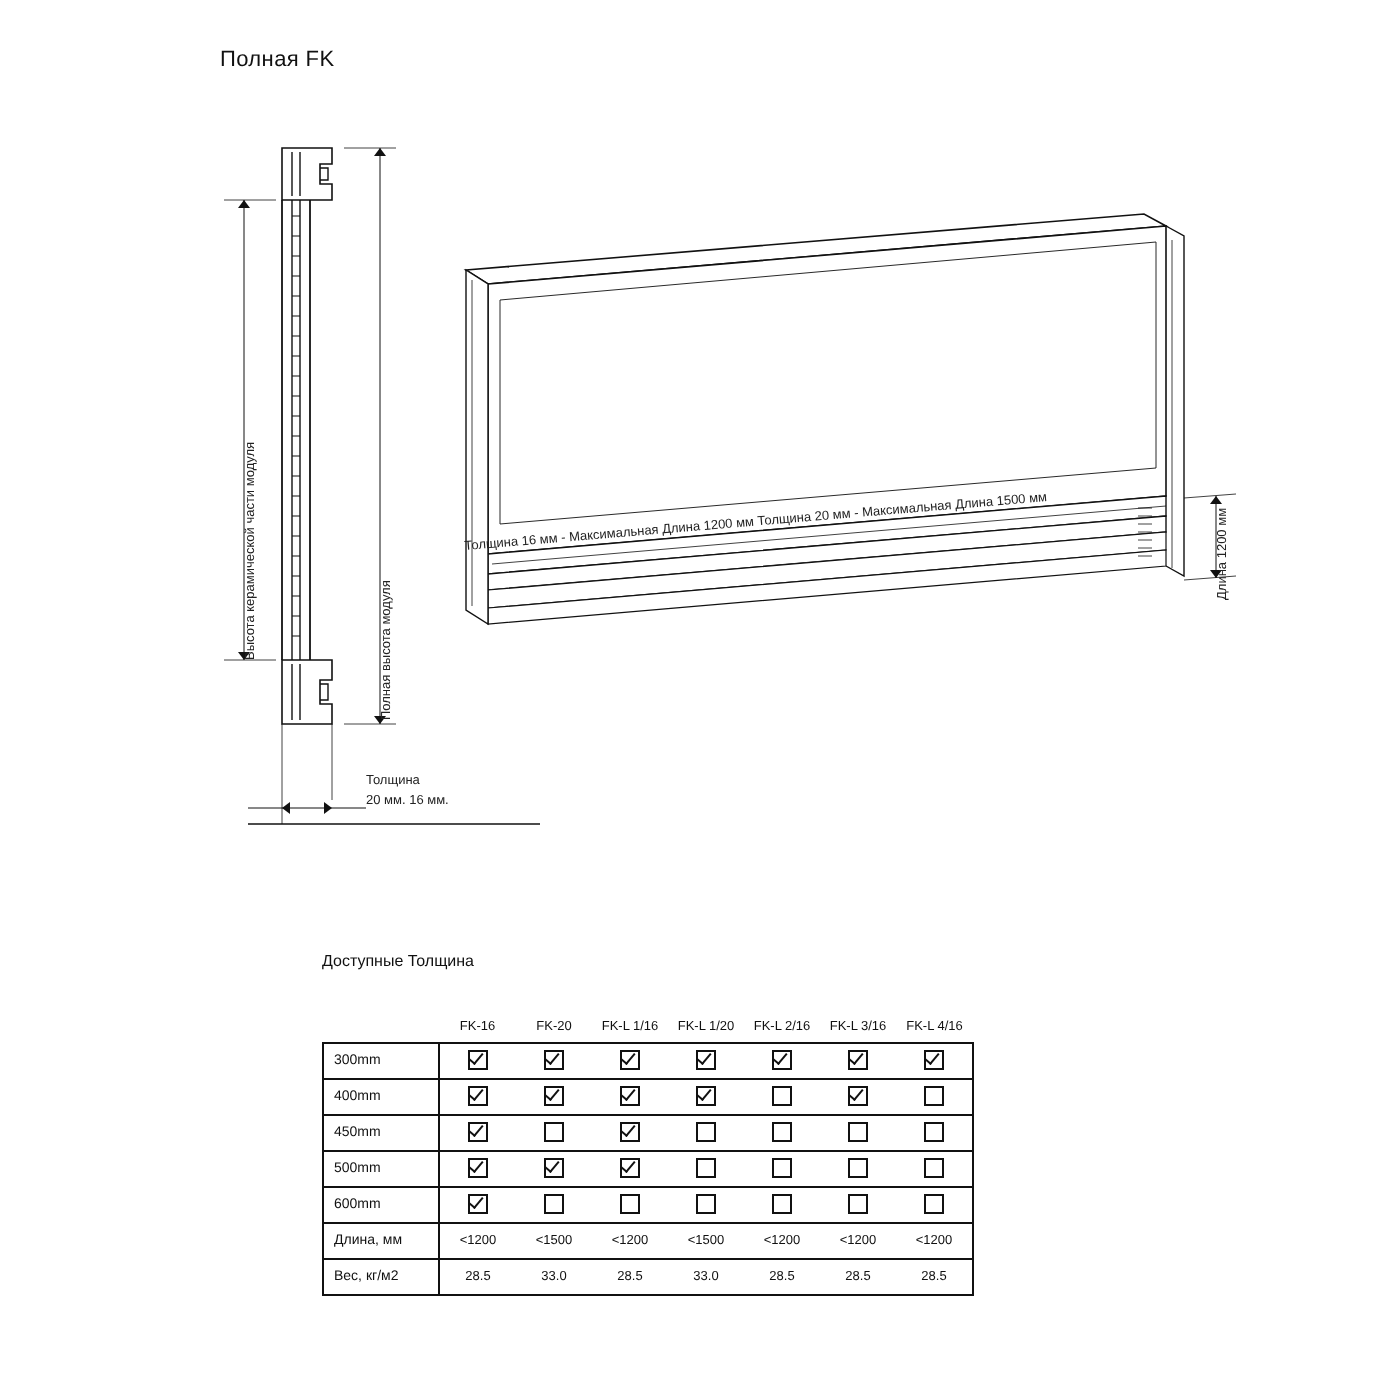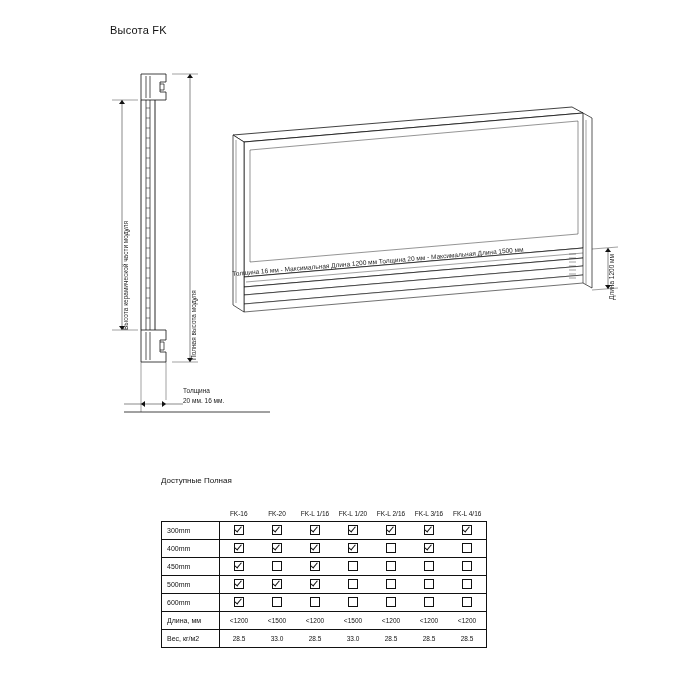--- a/index.html
+++ b/index.html
@@ -134,21 +134,21 @@
     border: solid #111;
     border-width: 0 1.3px 1.3px 0;
     transform: rotate(40deg);
   }
 </style>
 </head>
 <body>
 
 <div class="page">
 
-  <div class="title">Высота FK</div>
+  <div class="title">Полная FK</div>
 
   <div class="drawing">
     <svg width="700" height="470" viewBox="0 0 700 470" xmlns="http://www.w3.org/2000/svg">
       <g stroke="#111" fill="none" stroke-width="0.7">
 
         <path d="M141 74 L166 74 L166 82 L160 82 L160 92 L166 92 L166 100 L141 100 Z" stroke-width="0.8"></path>
         <path d="M146 76 L146 98"></path>
         <path d="M150 76 L150 98"></path>
         <path d="M160 84 L164 84 L164 90 L160 90"></path>
 
@@ -254,21 +254,21 @@
     <div class="thickness-label">
       <div>Толщина</div>
       <div>20 мм. 16 мм.</div>
     </div>
 
     <div class="vlabel" style="left:232px; top:270px; transform: rotate(-4.8deg);">Толщина 16 мм - Максимальная Длина 1200 мм Толщина 20 мм - Максимальная Длина 1500 мм</div>
 
     <div class="vlabel" style="left:608px; top:300px; transform: rotate(-90deg);">Длина 1200 мм</div>
   </div>
 
-  <div class="table-title">Доступные Полная</div>
+  <div class="table-title">Доступные Толщина</div>
 
   <table class="formats">
     <thead>
       <tr>
         <th class="corner"></th>
         <th class="colhead">
           <div>FK-16</div>
         </th>
         <th class="colhead">
           <div>FK-20</div>

